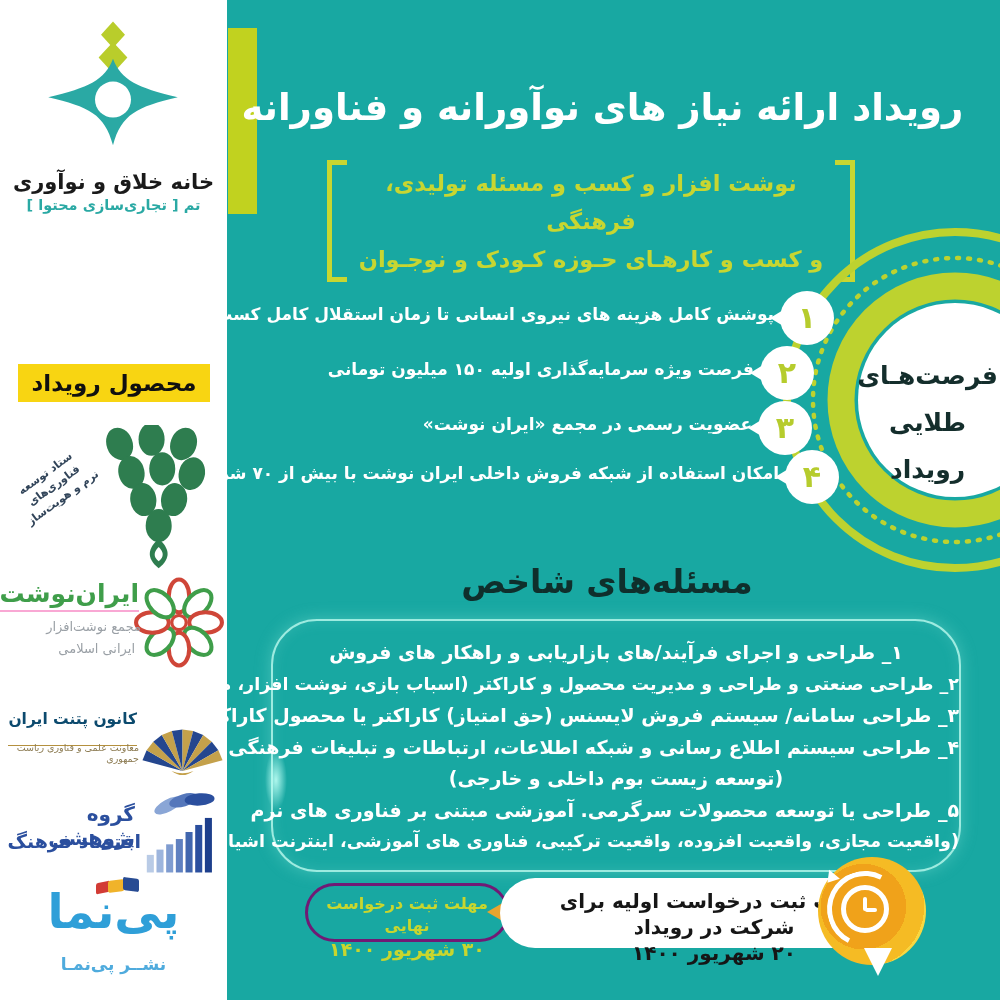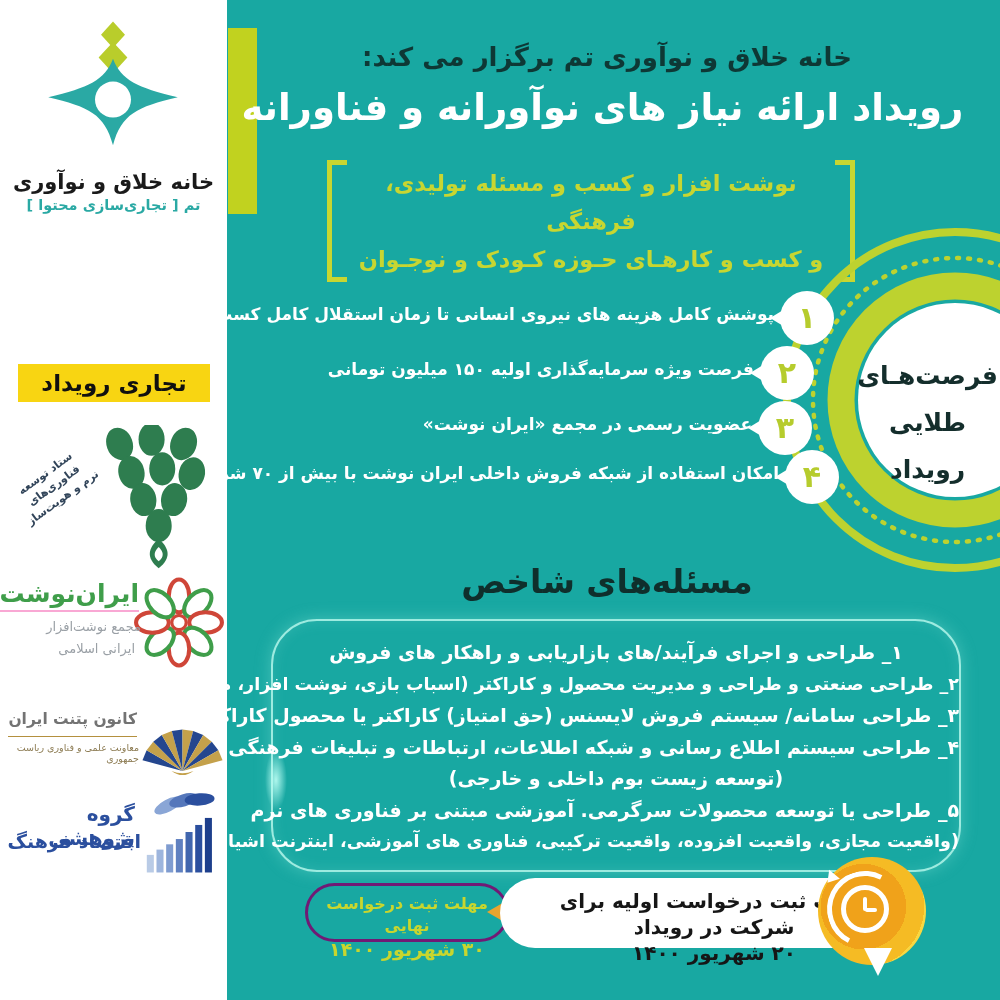--- a/index.html
+++ b/index.html
@@ -20,22 +20,22 @@
   .setad-calli{position:absolute;left:-6px;top:38px;width:120px;transform:rotate(-36deg);
                text-align:center;color:#32455a;font-size:11px;font-weight:700;line-height:15px;}
   .sp-iran{top:573px;height:105px;}
   .iran-flower{position:absolute;left:133px;top:2px;width:92px;height:95px;}
   .iran-title{position:absolute;right:88px;top:6px;font-size:25px;font-weight:800;color:#3f9e4a;
               border-bottom:2px solid #f9a8d4;padding-bottom:2px;}
   .iran-sub1{position:absolute;right:86px;top:46px;font-size:13px;color:#9aa0a6;letter-spacing:1.5px;}
   .iran-sub2{position:absolute;right:92px;top:68px;font-size:13px;color:#9aa0a6;letter-spacing:2.5px;}
   .sp-patent{top:690px;height:92px;}
   .patent-shell{position:absolute;left:135px;top:0;width:95px;height:92px;}
-  .patent-title{position:absolute;right:90px;top:20px;font-size:15.5px;font-weight:800;color:#737373;
-                letter-spacing:1px;border-bottom:1.5px solid #b4903e;padding-bottom:8px;}
+  .patent-title{position:absolute;right:90px;top:20px;font-size:15.5px;font-weight:800;color:#0c4a6e;
+                letter-spacing:1px;border-bottom:1.5px solid #b4903e;padding-bottom:17px;}
   .patent-sub{position:absolute;right:88px;top:52px;width:135px;font-size:9.5px;color:#8c7b52;}
   .sp-egh{top:788px;height:88px;}
   .egh-bars{position:absolute;left:138px;top:0;width:88px;height:88px;}
   .egh-l1{position:absolute;right:92px;top:14px;font-size:20px;font-weight:800;color:#2b4f9e;}
   .egh-l2{position:absolute;right:86px;top:42px;font-size:19px;font-weight:800;color:#2b4f9e;}
   .sp-pinama{top:882px;height:115px;}
   .pinama-mark{position:absolute;left:0;top:2px;width:227px;text-align:center;
                font-size:47px;font-weight:800;color:#2f9fd8;letter-spacing:-2px;}
   .pin-cap{position:absolute;left:96px;top:-4px;width:44px;height:18px;}
   .pin-cap i{position:absolute;display:block;border-radius:2px;}
@@ -116,21 +116,21 @@
 
     <svg class="emblem" viewBox="0 0 120 125">
       <path d="M60 3 L70 14 L60 25 L50 14 Z" fill="#b9cd2b"></path>
       <path d="M60 20 L72 33 L60 46 L48 33 Z" fill="#b9cd2b"></path>
       <path d="M60 34 C67 52 80 58 114 66 C80 74 67 80 60 106 C53 80 40 74 6 66 C40 58 53 52 60 34 Z" fill="#2aa9a4"></path>
       <circle cx="60" cy="68" r="15" fill="#ffffff"></circle>
     </svg>
     <div class="brand-line1">خانه خلاق و نوآوری</div>
     <div class="brand-line2">تم [ تجاری‌سازی محتوا ]</div>
 
-    <div class="sponsor-badge">تجاری رویداد</div>
+    <div class="sponsor-badge">محصول رویداد</div>
 
     <div class="sp sp-setad">
       <svg class="setad-svg" viewBox="0 0 100 125">
         <g fill="#2e7d4f">
           <ellipse cx="18" cy="16" rx="11" ry="14" transform="rotate(-20 18 16)"></ellipse>
           <ellipse cx="45" cy="12" rx="11" ry="14"></ellipse>
           <ellipse cx="72" cy="16" rx="11" ry="14" transform="rotate(20 72 16)"></ellipse>
           <ellipse cx="28" cy="40" rx="11" ry="14" transform="rotate(-12 28 40)"></ellipse>
           <ellipse cx="54" cy="37" rx="11" ry="14"></ellipse>
           <ellipse cx="79" cy="41" rx="11" ry="14" transform="rotate(14 79 41)"></ellipse>
@@ -196,26 +196,34 @@
         <rect x="32" y="64" width="8" height="32" fill="#7f9cd0"></rect>
         <rect x="43" y="58" width="8" height="38" fill="#5f80c0"></rect>
         <rect x="54" y="50" width="8" height="46" fill="#4166ae"></rect>
         <rect x="65" y="42" width="8" height="54" fill="#2b4f9e"></rect>
         <rect x="76" y="34" width="8" height="62" fill="#1d3f8c"></rect>
       </svg>
       <div class="egh-l1">گروه پژوهشی</div>
       <div class="egh-l2">اقتصاد فرهنگ</div>
     </div>
 
+    <div class="sp sp-pinama">
+      <div class="pinama-mark">پی‌نما</div>
+      <span class="pin-cap">
+          <i class="c1"></i>
+          <i class="c2"></i>
+          <i class="c3"></i>
+        </span>
+      <div class="pinama-caption">نشــر پی‌نمـا</div>
+    </div>
   </aside>
 
   <main class="main">
     <div class="accent-bar"></div>
 
-    <div class="kicker">خانه خلاق و نوآوری تم برگزار می کند:</div>
     <h1 class="title">رویداد ارائه نیاز های نوآورانه و فناورانه</h1>
 
     <div class="subtitle">
       <div class="bracket bracket-r"></div>
       <div class="subtitle-text">
         <div>نوشت افزار و کسب و مسئله تولیدی، فرهنگی</div>
         <div>و کسب و کارهـای حـوزه کـودک و نوجـوان</div>
       </div>
       <div class="bracket bracket-l"></div>
     </div>

